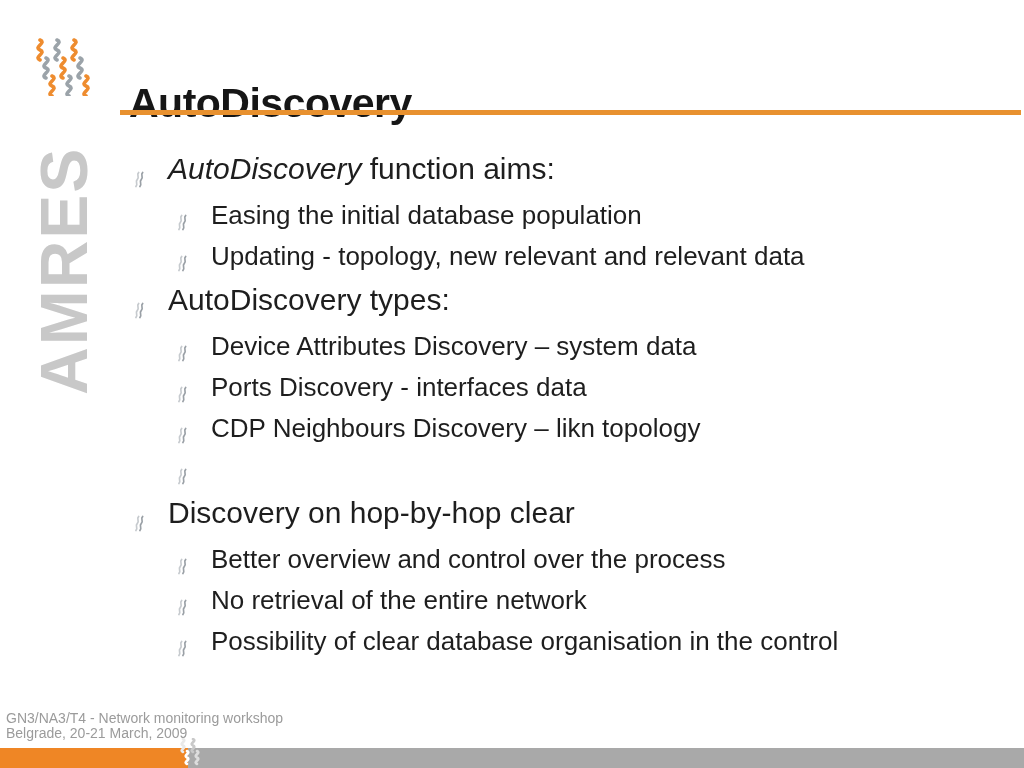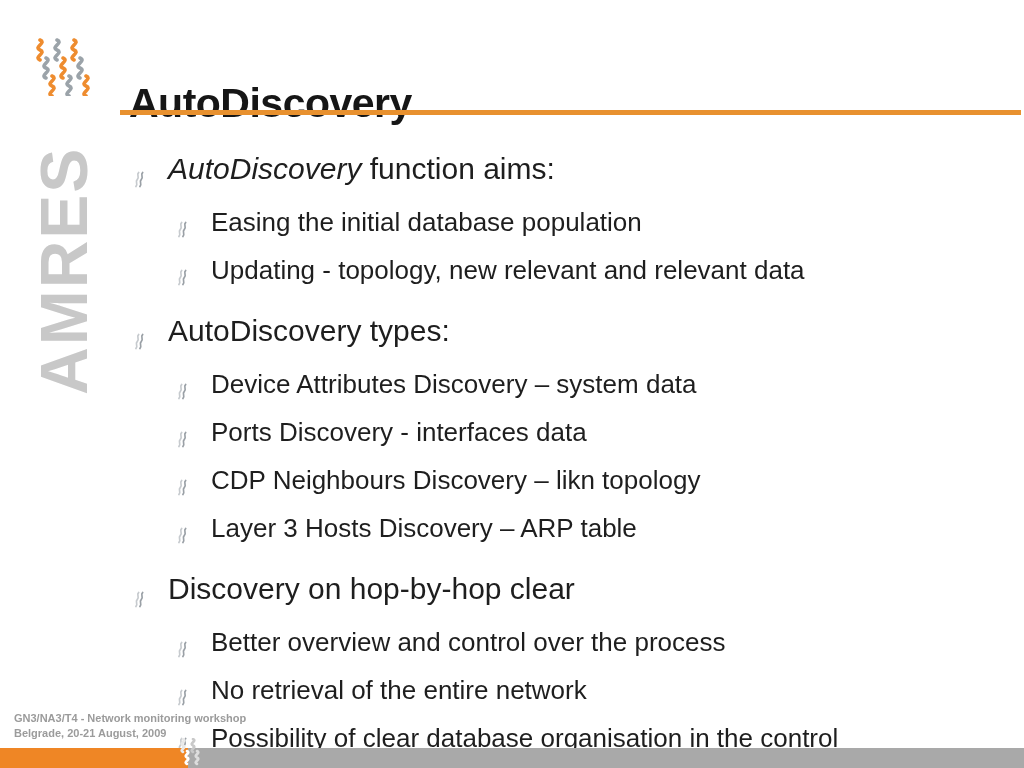--- a/index.html
+++ b/index.html
@@ -29,32 +29,32 @@
     position:absolute;left:20px;top:395px;width:262px;height:88px;
     transform:rotate(-90deg);transform-origin:0 0;
     font-size:66px;line-height:88px;font-weight:bold;letter-spacing:2px;
     color:#c8c8c8;white-space:nowrap;
   }
 
   
   .content{position:absolute;left:130px;top:137px;width:884px;}
   .line{display:flex;align-items:flex-start;}
   .line .bullet-icon{flex:none;width:38px;padding-left:2px;box-sizing:border-box;}
-  .level-1{font-size:30px;line-height:40px;margin-top:17px;}
+  .level-1{font-size:30px;line-height:40px;margin-top:0;}
   .level-1 .bullet-icon{padding-top:9px;}
-  .level-2{font-size:26px;line-height:34px;margin-left:43px;margin-top:7px;}
+  .level-2{font-size:26px;line-height:34px;margin-left:43px;}
   .level-2 .bullet-icon{padding-top:7px;}
   .level-2.wide{}
   .line:first-child{margin-top:12px;}
   .run-italic{font-style:italic;}
 
   
   .footer-text{
-    position:absolute;left:14px;top:711px;
-    font-size:11px;font-weight:bold;line-height:15px;color:#9b9b9b;
+    position:absolute;left:6px;top:711px;
+    font-size:14px;font-weight:normal;line-height:15px;color:#9b9b9b;
   }
   .bottom-bar{position:absolute;left:0;bottom:0;width:1024px;height:20px;}
   .bottom-bar .seg-orange{position:absolute;left:0;top:0;width:188px;height:20px;background:#ef8625;}
   .bottom-bar .seg-gray{position:absolute;left:188px;top:0;right:0;height:20px;background:#a9a9a9;}
   .bottom-logo{position:absolute;left:176px;top:738px;width:32px;height:30px;z-index:3;}
 </style>
 </head>
 <body>
 
 <div class="slide">
@@ -126,21 +126,20 @@
             <path d="M3.4 15.5 C6.2 13 2 11 4.8 8.5 C7.6 6 3.4 4 6.2 1.5" fill="none" stroke="#c6cace" stroke-width="1.7" stroke-linecap="round"></path>
             <path d="M7.4 15.5 C10.2 13 6 11 8.8 8.5 C11.6 6 7.4 4 10.2 1.5" fill="none" stroke="#9aa0a6" stroke-width="1.7" stroke-linecap="round"></path>
           </svg></span>
         <span class="bullet-text"><span>CDP Neighbours Discovery – likn topology</span></span>
       </div>
       <div class="line level-2 wide">
         <span class="bullet-icon"><svg viewBox="0 0 14 17" width="15" height="17">
             <path d="M3.4 15.5 C6.2 13 2 11 4.8 8.5 C7.6 6 3.4 4 6.2 1.5" fill="none" stroke="#c6cace" stroke-width="1.7" stroke-linecap="round"></path>
             <path d="M7.4 15.5 C10.2 13 6 11 8.8 8.5 C11.6 6 7.4 4 10.2 1.5" fill="none" stroke="#9aa0a6" stroke-width="1.7" stroke-linecap="round"></path>
           </svg></span>
-        <span class="bullet-text"><span>Layer 3 Hosts Discovery – ARP table</span></span>
       </div>
       <div class="line level-1">
         <span class="bullet-icon"><svg viewBox="0 0 14 17" width="15" height="17">
             <path d="M3.4 15.5 C6.2 13 2 11 4.8 8.5 C7.6 6 3.4 4 6.2 1.5" fill="none" stroke="#c6cace" stroke-width="1.7" stroke-linecap="round"></path>
             <path d="M7.4 15.5 C10.2 13 6 11 8.8 8.5 C11.6 6 7.4 4 10.2 1.5" fill="none" stroke="#9aa0a6" stroke-width="1.7" stroke-linecap="round"></path>
           </svg></span>
         <span class="bullet-text"><span>Discovery on hop-by-hop clear</span></span>
       </div>
       <div class="line level-2">
         <span class="bullet-icon"><svg viewBox="0 0 14 17" width="15" height="17">
@@ -160,21 +159,21 @@
         <span class="bullet-icon"><svg viewBox="0 0 14 17" width="15" height="17">
             <path d="M3.4 15.5 C6.2 13 2 11 4.8 8.5 C7.6 6 3.4 4 6.2 1.5" fill="none" stroke="#c6cace" stroke-width="1.7" stroke-linecap="round"></path>
             <path d="M7.4 15.5 C10.2 13 6 11 8.8 8.5 C11.6 6 7.4 4 10.2 1.5" fill="none" stroke="#9aa0a6" stroke-width="1.7" stroke-linecap="round"></path>
           </svg></span>
         <span class="bullet-text"><span>Possibility of clear database organisation in the control</span></span>
       </div>
     </div>
 
   <div class="footer-text">
     <div>GN3/NA3/T4 - Network monitoring workshop</div>
-    <div>Belgrade, 20-21 August, 2009</div>
+    <div>Belgrade, 20-21 March, 2009</div>
   </div>
 
   <div class="bottom-bar">
     <div class="seg-orange"></div>
     <div class="seg-gray"></div>
   </div>
 
   <svg class="bottom-logo" viewBox="0 0 32 30">
     <g fill="none" stroke-width="2.6" stroke-linecap="round">
       <path d="M7 1 c4.5 2 -4.5 4.5 0 6.5 c4.5 2 -4.5 4.5 0 6.5" stroke="#e9e9e9"></path>

